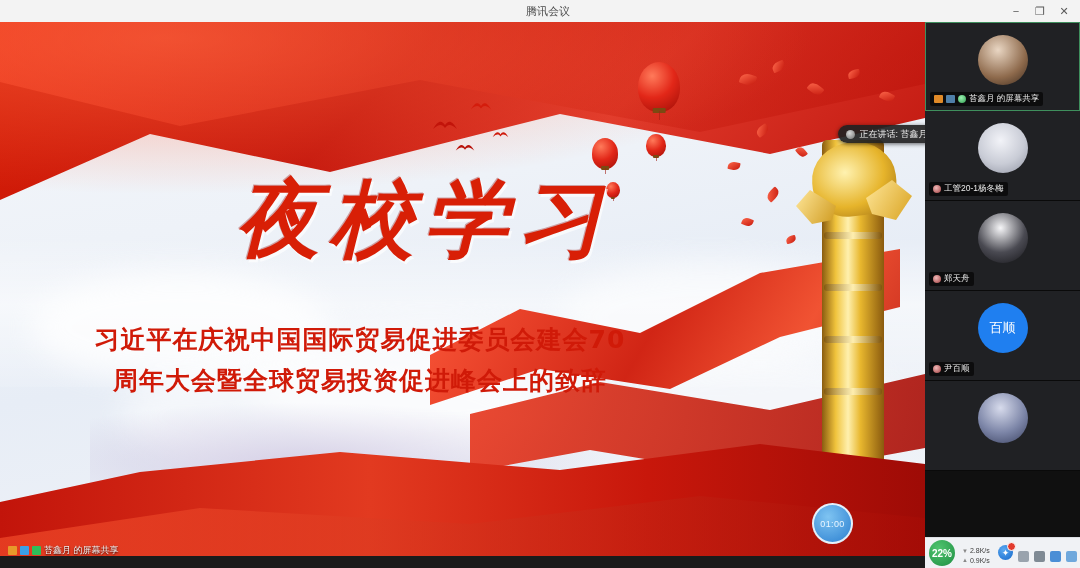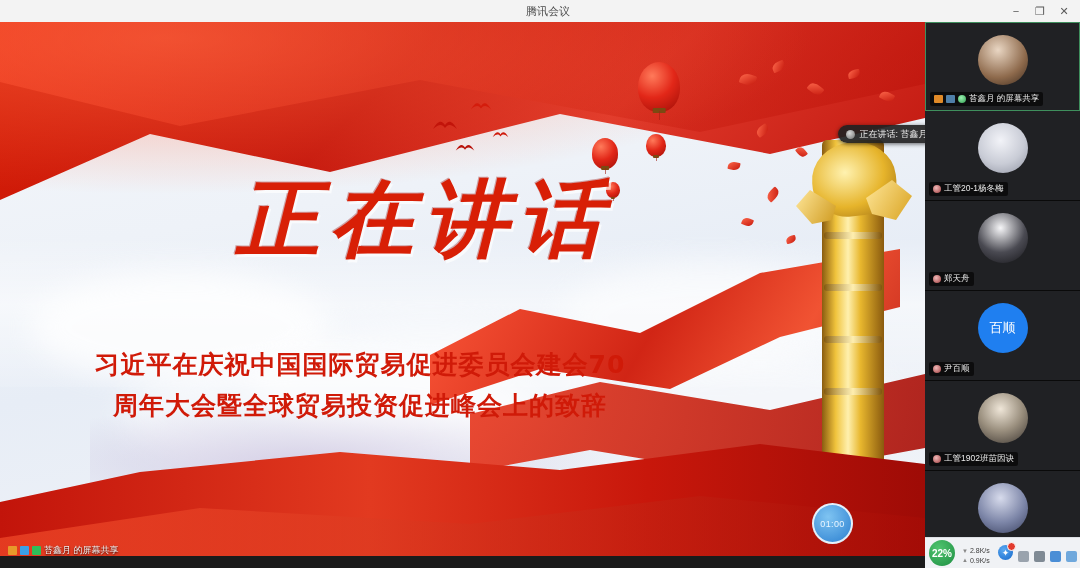--- a/index.html
+++ b/index.html
@@ -98,21 +98,21 @@
          background:linear-gradient(135deg,#ff6a4d,#c4160b);}
 
   
   .s-title{position:absolute;left:236px;top:150px;width:420px;
            font-family:"DejaVu Sans","Liberation Sans",sans-serif;
            font-size:84px;font-weight:bold;font-style:italic;color:#d81f06;
            letter-spacing:10px;line-height:1.12;
            text-shadow:2px 3px 0 rgba(255,255,255,.65),-1px -1px 0 rgba(150,10,5,.35);}
   .s-sub{position:absolute;left:70px;top:298px;width:580px;text-align:center;
          font-size:25px;font-weight:bold;color:#d01a08;line-height:1.62;letter-spacing:1px;
-         font-family:"DejaVu Sans","Liberation Sans",sans-serif;margin-top:25px;}
+         font-family:"DejaVu Sans","Liberation Sans",sans-serif;}
   .s-foot{position:absolute;left:100px;top:447px;
          font-size:20px;font-weight:bold;color:#3a2630;letter-spacing:2px;
          font-family:"DejaVu Sans","Liberation Sans",sans-serif;}
 
   
   .timer{position:absolute;left:812px;top:481px;width:37px;height:37px;border-radius:50%;
          background:radial-gradient(circle at 38% 32%,#7fc4f2,#2b7fd0);
          border:2px solid rgba(255,255,255,.85);
          display:flex;align-items:center;justify-content:center;
          font-size:9px;color:#eaf6ff;letter-spacing:.4px;}
@@ -273,21 +273,21 @@
       <div class="pillar-wing"></div>
       <div class="pillar-wing2"></div>
       <div class="pillar-seg" style="top:210px;"></div>
       <div class="pillar-seg" style="top:262px;"></div>
       <div class="pillar-seg" style="top:314px;"></div>
       <div class="pillar-seg" style="top:366px;"></div>
 
       <div class="redbot"></div>
       <div class="redbot2"></div>
 
-      <div class="s-title">正在讲话</div>
+      <div class="s-title">夜校学习</div>
       <div class="s-sub">
         <div>习近平在庆祝中国国际贸易促进委员会建会70</div>
         <div>周年大会暨全球贸易投资促进峰会上的致辞</div>
       </div>
 
       <div class="timer">01:00</div>
     </div>
 
     <div class="sharebar">
       <span class="sb-ic sb-org"></span>
@@ -331,27 +331,20 @@
     </div>
 
     <div class="tile">
       <div class="av p3">百顺</div>
       <div class="namebar">
         <span class="mic muted"></span>
         <span class="nm">尹百顺</span>
       </div>
     </div>
 
-    <div class="tile">
-      <div class="av p5"></div>
-      <div class="namebar">
-        <span class="mic muted"></span>
-        <span class="nm">工管1902班苗因诀</span>
-      </div>
-    </div>
 
     <div class="tile">
       <div class="av p6"></div>
     </div>
   </div>
 
   <div class="taskbar"></div>
   <div class="pct">22%</div>
   <div class="net">
     <div class="netrow">

